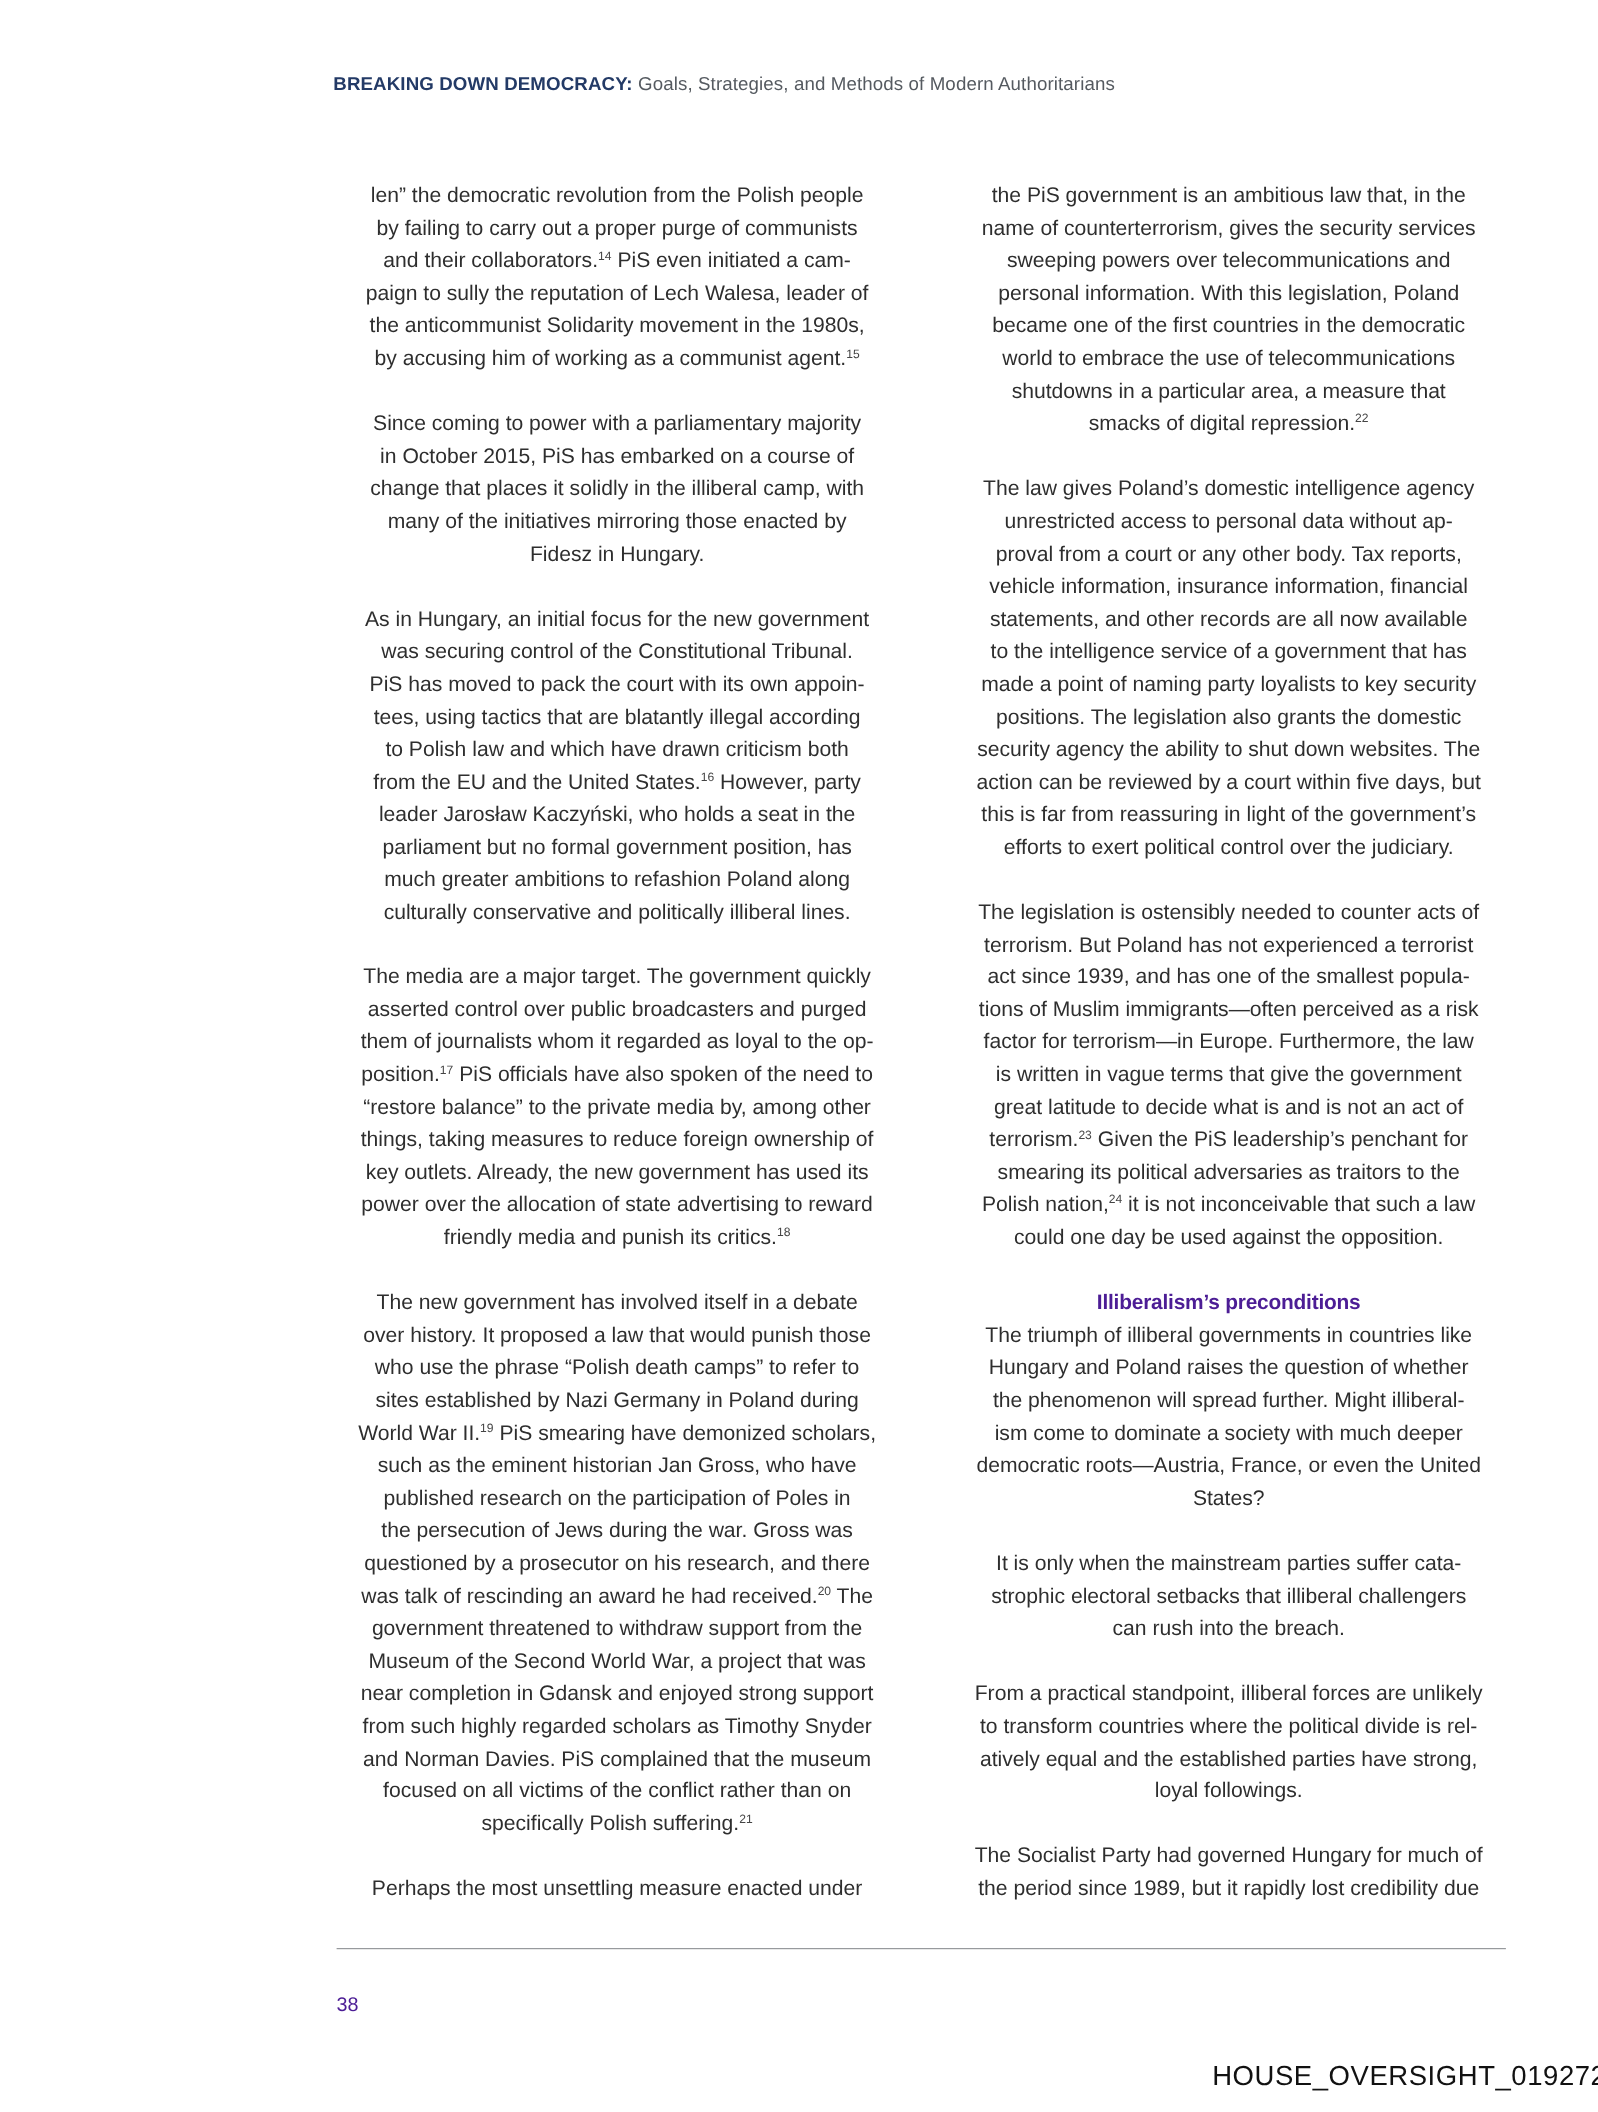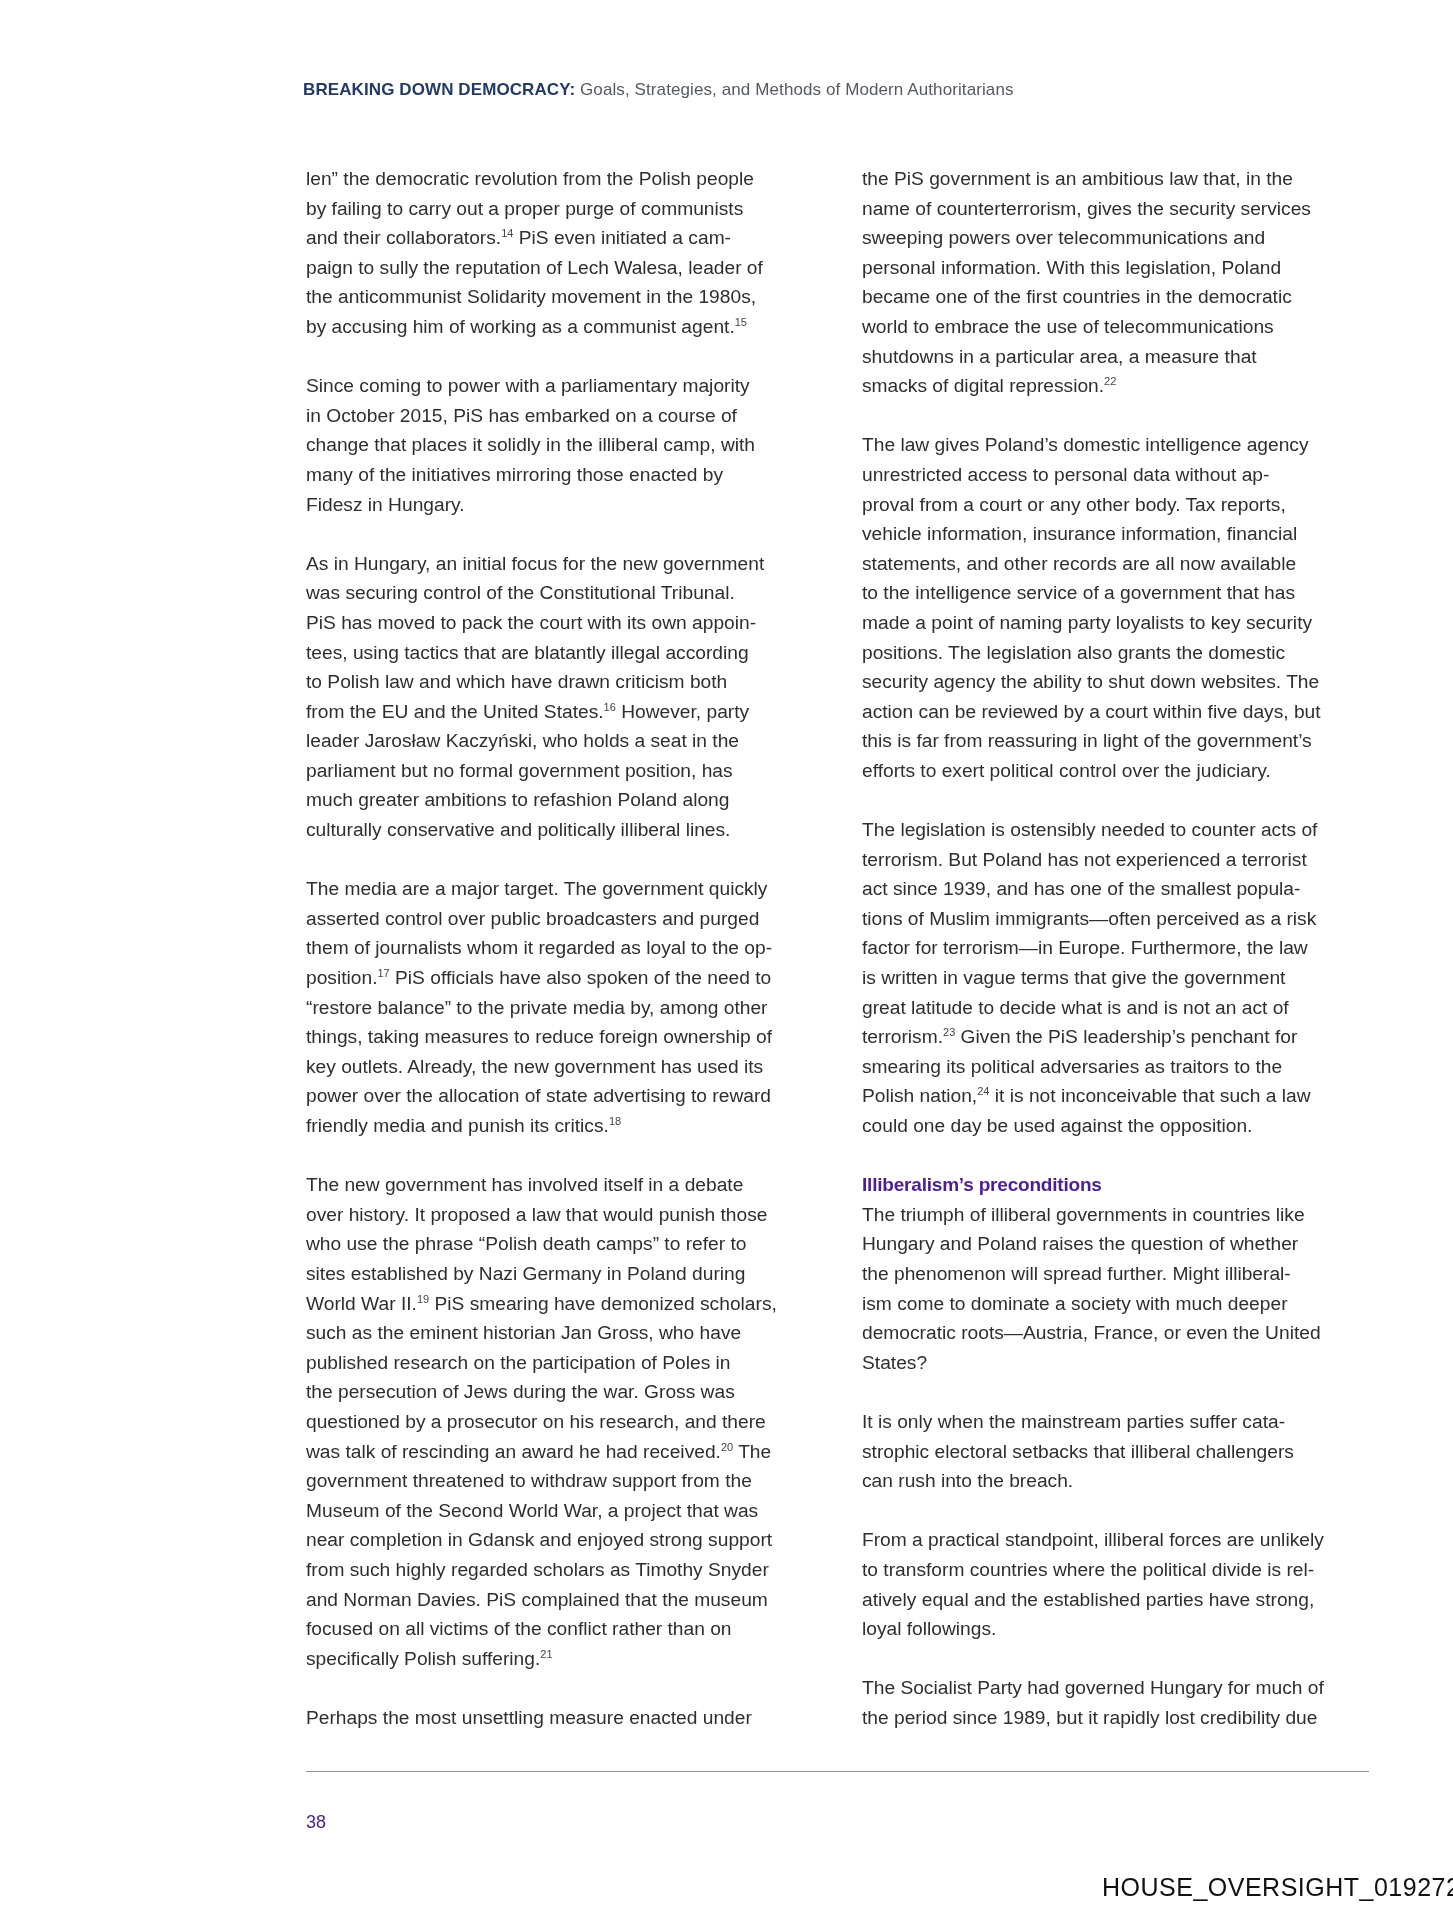--- a/index.html
+++ b/index.html
@@ -11,21 +11,21 @@
       width: 1453px;
       height: 1920px;
       position: relative;
       overflow: hidden;
       font-family: "Liberation Sans", "DejaVu Sans", sans-serif;
       color: #2b2b2b;
     }
     .running-header {
       position: absolute;
       left: 303px;
-      top: 80px;
+      top: 67px;
       font-size: 17px;
       letter-spacing: 0.1px;
       white-space: nowrap;
     }
     .running-header .title-strong {
       color: #233a66;
       font-weight: bold;
     }
     .running-header .title-rest {
       color: #555a60;
@@ -36,21 +36,21 @@
       top: 164px;
       width: 510px;
       font-size: 19.2px;
       line-height: 29.6px;
       color: #2e2e2e;
     }
     .column.left { left: 306px; }
     .column.right { left: 862px; }
     .para {
       margin: 0 0 29.6px 0;
-      text-align: left;
+      text-align: center;
     }
     .para.no-gap { margin-bottom: 0; }
     .line {
       display: block;
       white-space: nowrap;
     }
     sup {
       font-size: 11px;
       line-height: 0;
       vertical-align: 7px;

